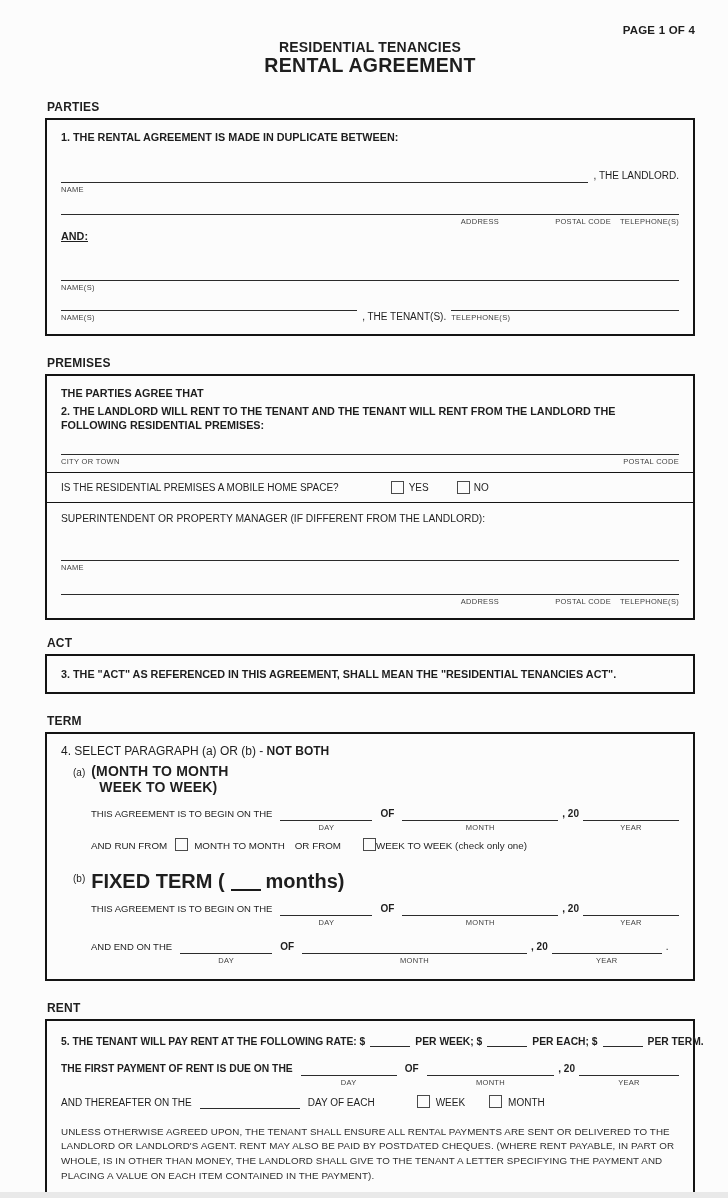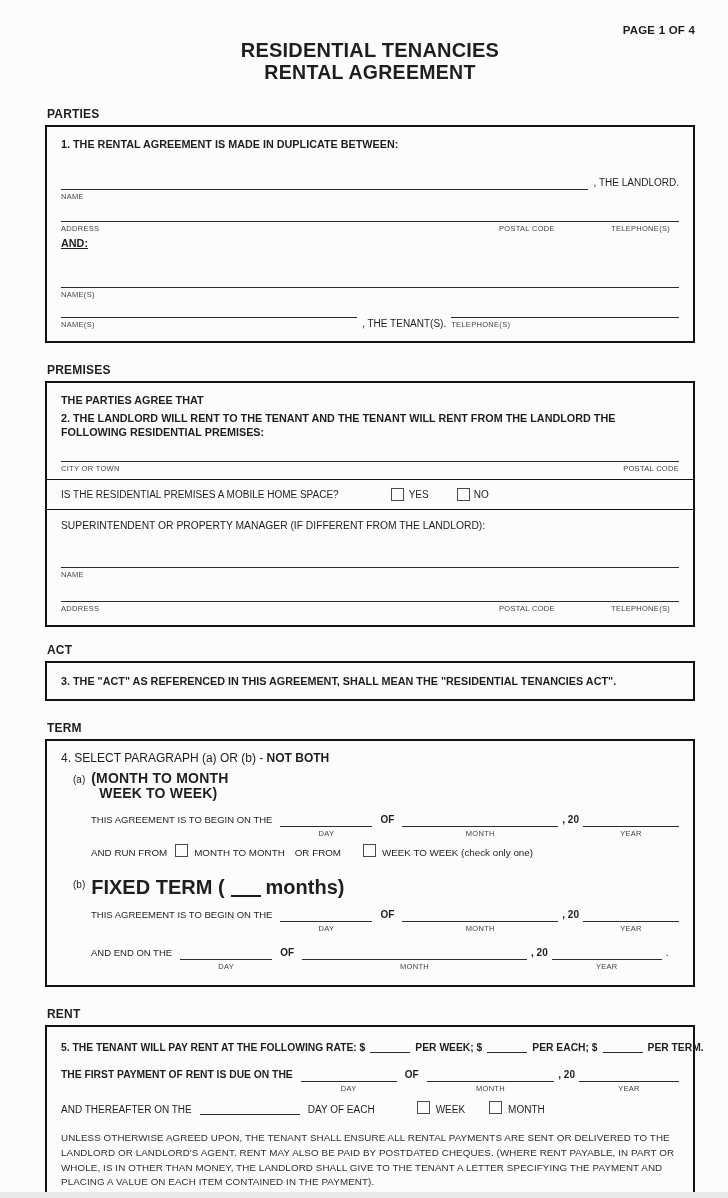--- a/index.html
+++ b/index.html
@@ -7,39 +7,39 @@
   body {
     width:728px; height:1198px; overflow:hidden;
     background:#fcfcfc; color:#1e1e1e;
     font-family:"Liberation Sans", sans-serif;
     position:relative;
   }
   .page { padding:24px 33px 0 45px; }
 
   .page-indicator { text-align:right; font-weight:bold; font-size:11.5px; letter-spacing:.2px; }
   .title { text-align:center; font-weight:bold; line-height:1.08; margin-top:4px; }
-  .title-1 { font-size:20px; letter-spacing:.2px; }
+  .title-1 { font-size:14px; letter-spacing:.2px; }
   .title-2 { font-size:19.5px; letter-spacing:.3px; }
 
   .section { margin-top:0; }
   .section-heading { font-weight:bold; font-size:12px; margin:0 0 4px 2px; letter-spacing:.2px; }
   .box { border:2px solid #141414; padding:10px 14px 12px 14px; background:transparent; }
 
   .bold-clause { font-weight:bold; font-size:10.8px; line-height:1.3; }
   .reg-text { font-size:10px; }
 
   .frow { display:flex; align-items:flex-end; }
   .ftext { font-size:10px; white-space:nowrap; }
   .ftext.b { font-weight:bold; }
   .lbl-offset { margin-bottom:13px; }
   .field { display:flex; flex-direction:column; min-width:0; }
   .field .line { height:13px; border-bottom:1.5px solid #2b2b2b; }
   .field .flabel { height:11px; font-size:7.5px; color:#3f3f3f; padding-top:2px; letter-spacing:.3px; text-align:center; white-space:nowrap; }
   .line-full { border-bottom:1.5px solid #2b2b2b; height:13px; }
-  .labels-row { display:flex; font-size:7.5px; color:#3f3f3f; padding-top:2px; letter-spacing:.3px; position:relative; }
+  .labels-row { display:flex; font-size:7.5px; color:#3f3f3f; padding-top:2px; letter-spacing:.3px; position:relative;text-align:right; }
 
   .checkbox { display:inline-block; width:13px; height:13px; border:1.5px solid #4a4a4a; background:transparent; flex:none; }
   .cb-raised { margin-bottom:3px; }
 
   .divider { border-top:1.5px solid #141414; margin:0 -14px; }
 
   .sp4{margin-top:4px}.sp6{margin-top:6px}.sp8{margin-top:8px}.sp10{margin-top:10px}
   .sp12{margin-top:12px}.sp14{margin-top:14px}.sp16{margin-top:16px}.sp20{margin-top:20px}
   .sp24{margin-top:24px}.sp26{margin-top:26px}
 
@@ -201,21 +201,21 @@
           <div class="flabel">YEAR</div>
         </div>
       </div>
 
       <div class="cb-row sp6" style="margin-left:30px; font-size:9.8px">
         <span>AND RUN FROM</span>
         <span class="checkbox cb-raised" style="margin-left:8px"></span>
         <span style="margin-left:6px">MONTH TO MONTH</span>
         <span style="margin-left:10px">OR FROM</span>
         <span class="checkbox cb-raised" style="margin-left:22px"></span>
-        <span style="margin-left:6px">WEEK TO WEEK (check only one)</span>
+        <span style="">WEEK TO WEEK (check only one)</span>
       </div>
 
       <div class="opt-row sp16" style="margin-left:12px">
         <span class="opt-tag">(b)</span>
         <div class="opt-b-title">
           <span>FIXED TERM (</span>
           <span class="short-blank"></span>
           <span>months)</span>
         </div>
       </div>

